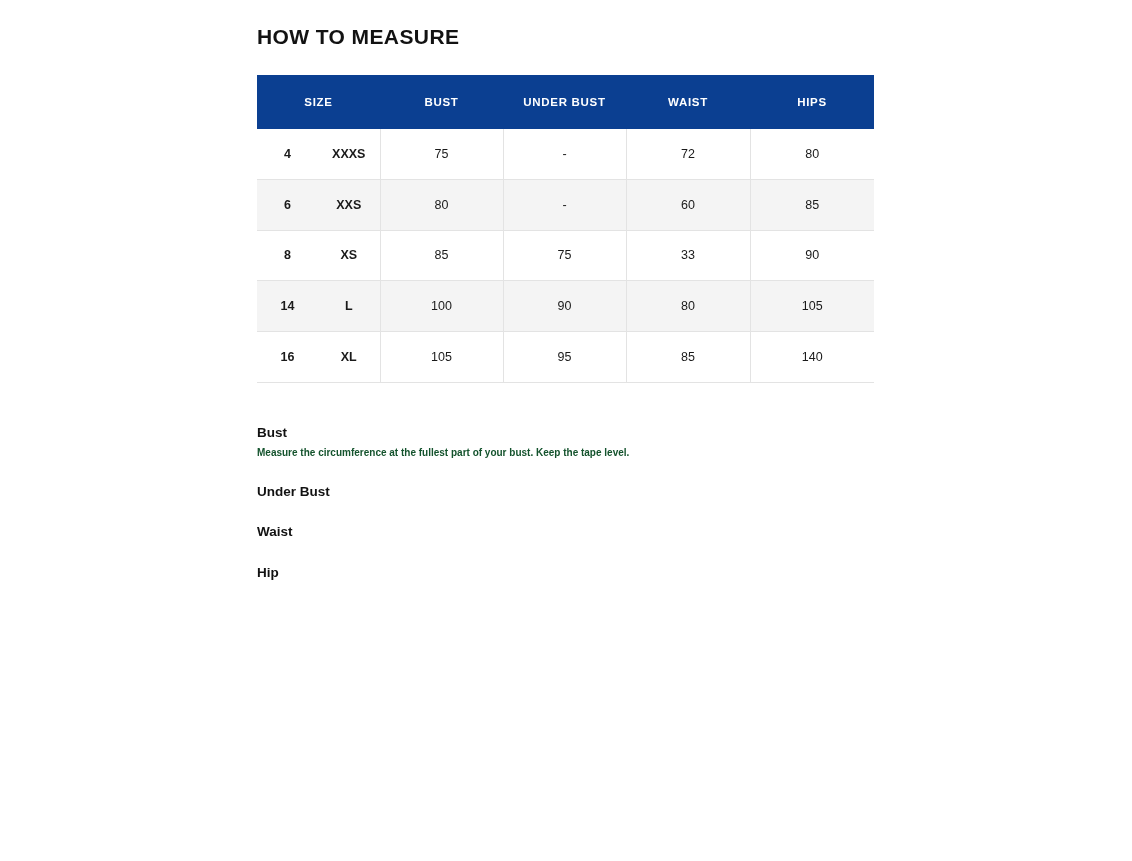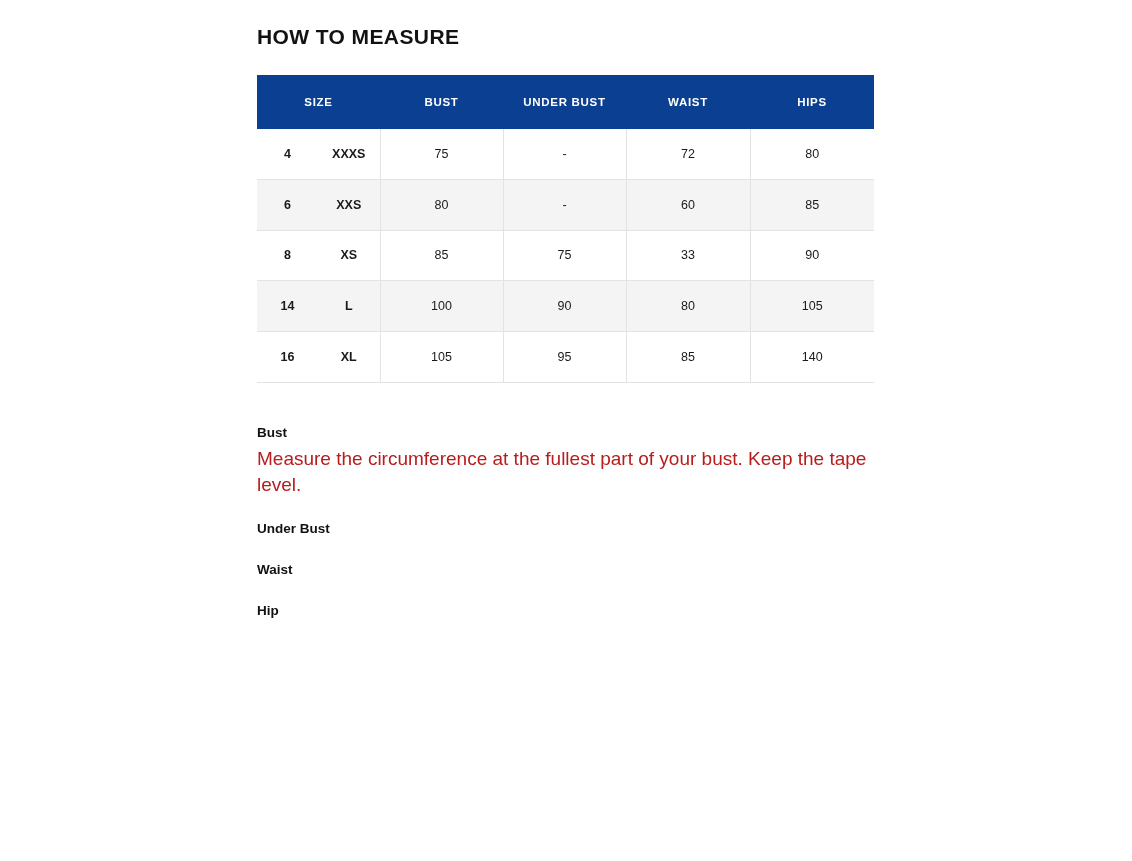--- a/index.html
+++ b/index.html
@@ -96,24 +96,25 @@
   }
   .note:last-child { margin-bottom: 12px; }
   .note-title {
     font-size: 13.5px;
     font-weight: bold;
     color: #121212;
     margin: 0 0 5px 0;
     line-height: 1.3;
   }
   .note-text {
-    font-size: 19px;
-    color: #b91c1c;
+    font-size: 10px;
+    color: #14532d;
     margin: 0;
     line-height: 1.35;
+    font-weight: bold;
   }
 </style>
 </head>
 <body>
 
 <div class="page">
   <div class="content">
 
     <h1 class="page-title">HOW TO MEASURE</h1>
 

